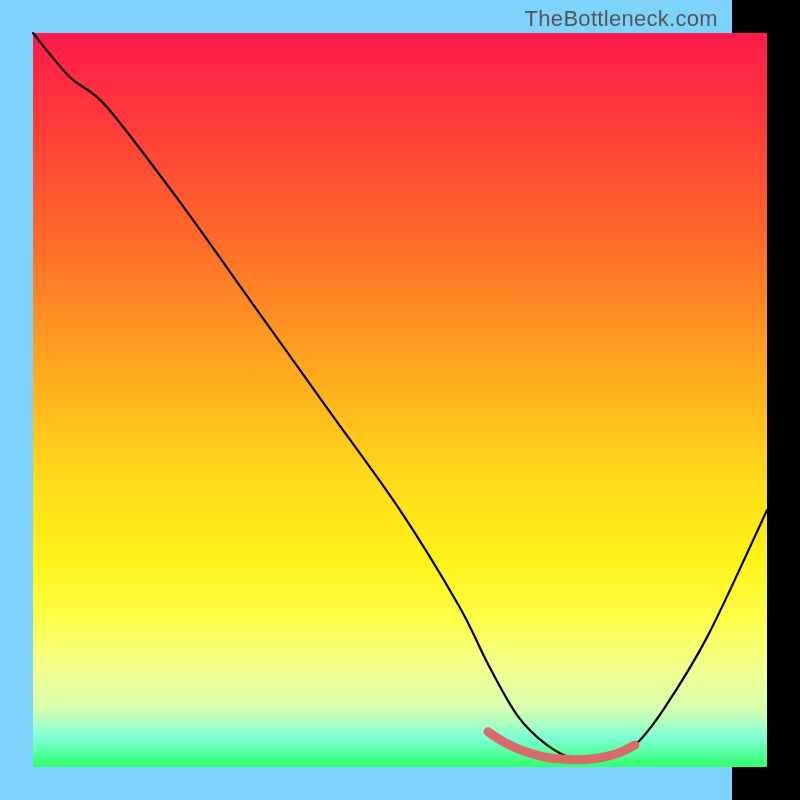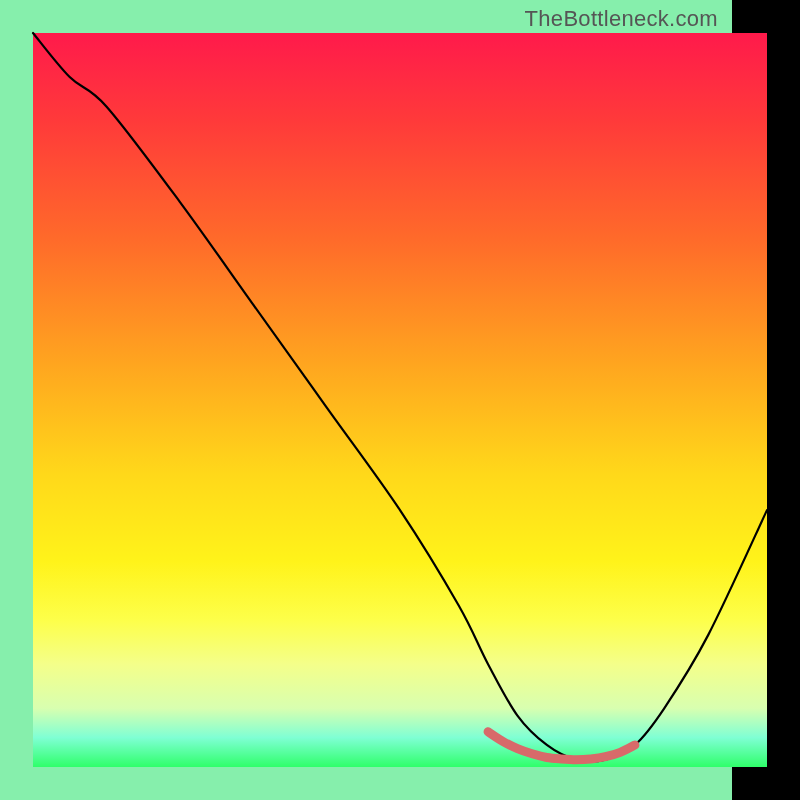--- a/index.html
+++ b/index.html
@@ -7,21 +7,21 @@
     padding: 0;
     width: 800px;
     height: 800px;
     background: #000;
     font-family: Arial, Helvetica, sans-serif;
   }
   .frame {
     position: relative;
     width: 732px;
     height: 800px;
-    background: #86efac;
+    background: #7dd3fc;
   }
   .plot {
     position: absolute;
     left: 33px;
     top: 33px;
     width: 734px;
     height: 734px;
     background: linear-gradient(to bottom,
       #ff1a4b 0%,
       #ff3a3a 12%,

